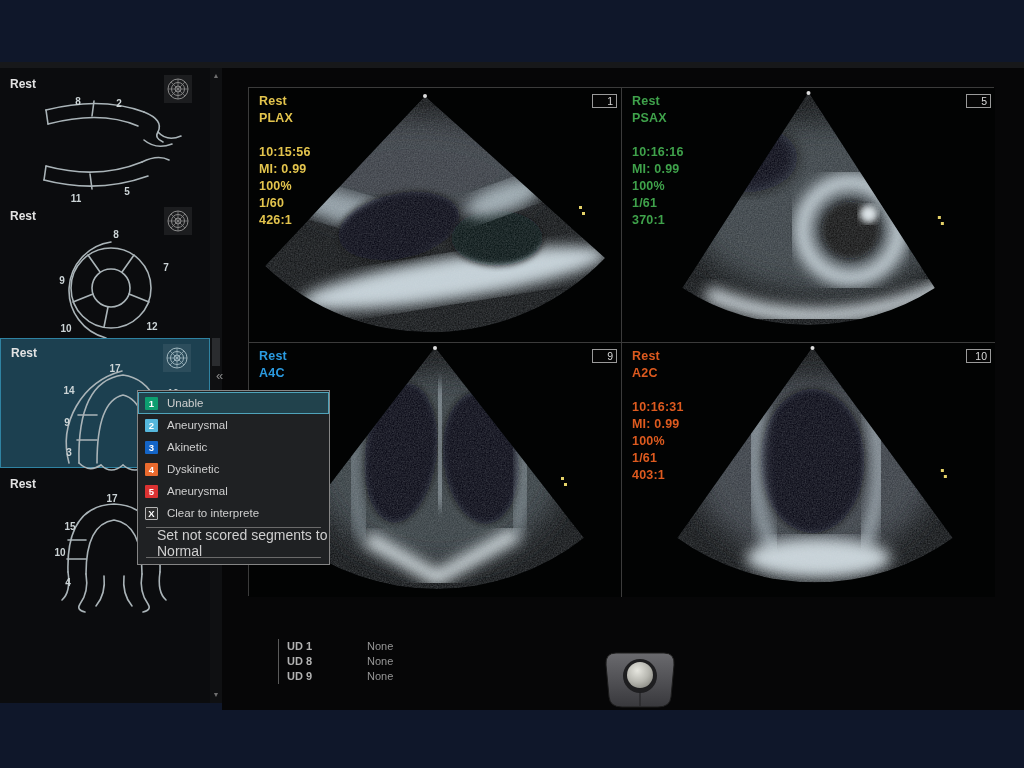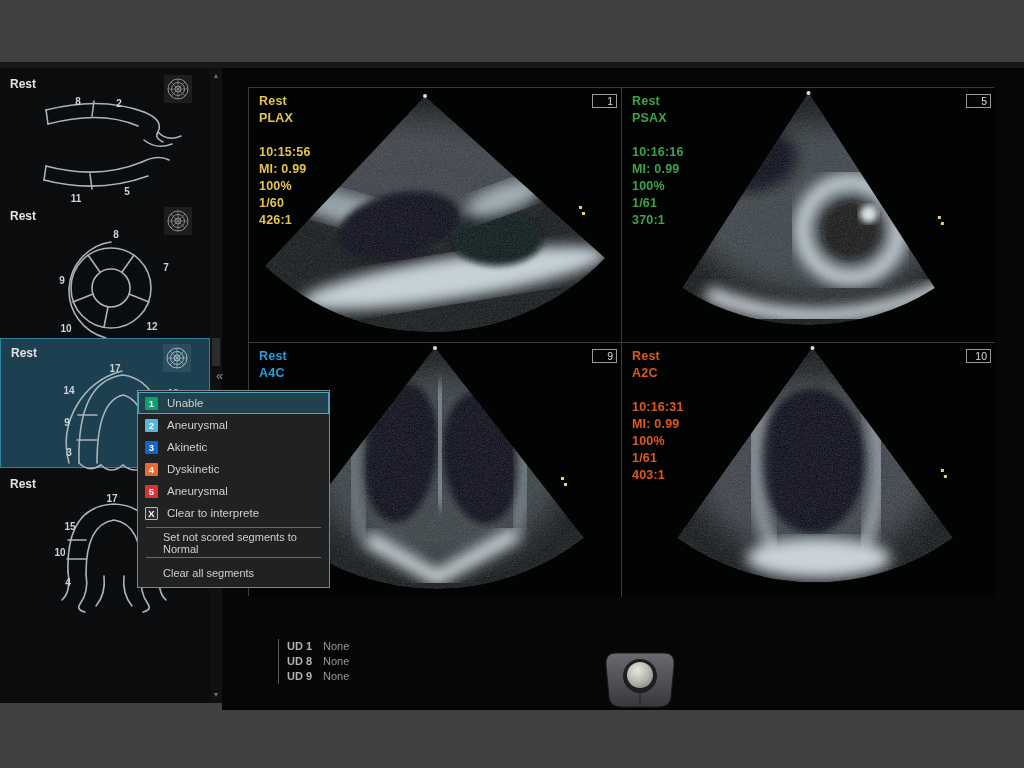--- a/index.html
+++ b/index.html
@@ -1,18 +1,18 @@
 <!DOCTYPE html>
 <html><head>
 <meta charset="utf-8">
 <style>
   * { margin:0; padding:0; box-sizing:border-box; }
   html,body { width:1024px; height:768px; background:#000; overflow:hidden;
               font-family:"Liberation Sans", sans-serif; }
-  #app { position:relative; width:1024px; height:768px; background:#404040; }
+  #app { position:relative; width:1024px; height:768px; background:#0f172a; }
 
   .top-strip { position:absolute; left:0; top:62px; width:1024px; height:6px; background:#17181a; }
   .main-bg  { position:absolute; left:222px; top:68px; width:802px; height:642px; background:#060607; }
 
   
   .sidebar { position:absolute; left:0; top:68px; width:222px; height:635px; background:#0b0c0e; }
   .panel { position:absolute; left:0; width:210px; }
   .panel.selected { background:#1c4050; border:1px solid #2f83a2; }
   .panel-title { position:absolute; left:10px; top:7px; font-size:12px; font-weight:bold; color:#e2e2e2; }
   .bullseye-box { position:absolute; right:18px; top:5px; width:28px; height:28px;
@@ -46,25 +46,25 @@
           border:1px solid #858585; z-index:10; padding:1px 0 3px 0; }
   .menu-item { height:22px; display:flex; align-items:center; gap:9px; padding-left:7px;
                font-size:11.5px; color:#cfcfcf; }
   .menu-item.sel { background:#21424c; box-shadow:inset 0 0 0 1px #4fa3ba; }
   .chip { width:13px; height:13px; border-radius:1px; color:#fff; font-size:9.5px; font-weight:bold;
           display:flex; align-items:center; justify-content:center; flex:0 0 13px; }
   .chip-1 { background:#0d9f70; } .chip-2 { background:#55b7dc; } .chip-3 { background:#1465c8; }
   .chip-4 { background:#ea6a2e; } .chip-5 { background:#dc3232; }
   .chip-x { background:#2e2e2e; border:1px solid #b5b5b5; }
   .menu-sep { border-top:1px solid #6a6a6a; margin:3px 8px 3px 8px; }
-  .menu-action { height:23px; display:flex; align-items:center; padding-left:25px; font-size:11px; color:#cfcfcf; }
+  .menu-action { height:23px; display:flex; align-items:center; padding-left:19px; font-size:14px; color:#cfcfcf; }
 
   
   .ud-block { position:absolute; left:278px; top:639px; border-left:1px solid #5a5a5a; padding-left:8px; }
-  .ud-row { font-size:11px; line-height:15px; display:flex; }
+  .ud-row { font-size:11px; line-height:15px; display:flex;gap:44px; }
   .ud-label { font-weight:bold; color:#b2b2b2; width:36px; }
   .ud-value { color:#969696;text-align:center; }
   .trackball { position:absolute; left:602px; top:650px; }
 </style>
 </head>
 <body>
 
 <div id="app">
 
   <svg width="0" height="0" style="position:absolute">
@@ -363,21 +363,20 @@
       <span class="chip chip-5">5</span>
       <span>Aneurysmal</span>
     </div>
     <div class="menu-item">
       <span class="chip chip-x">X</span>
       <span>Clear to interprete</span>
     </div>
     <div class="menu-sep"></div>
     <div class="menu-action">Set not scored segments to Normal</div>
     <div class="menu-sep"></div>
-    <div class="menu-action">Clear all segments</div>
   </div>
 
   <div class="ud-block">
     <div class="ud-row">
       <span class="ud-label">UD 1</span>
       <span class="ud-value">None</span>
     </div>
     <div class="ud-row">
       <span class="ud-label">UD 8</span>
       <span class="ud-value">None</span>

